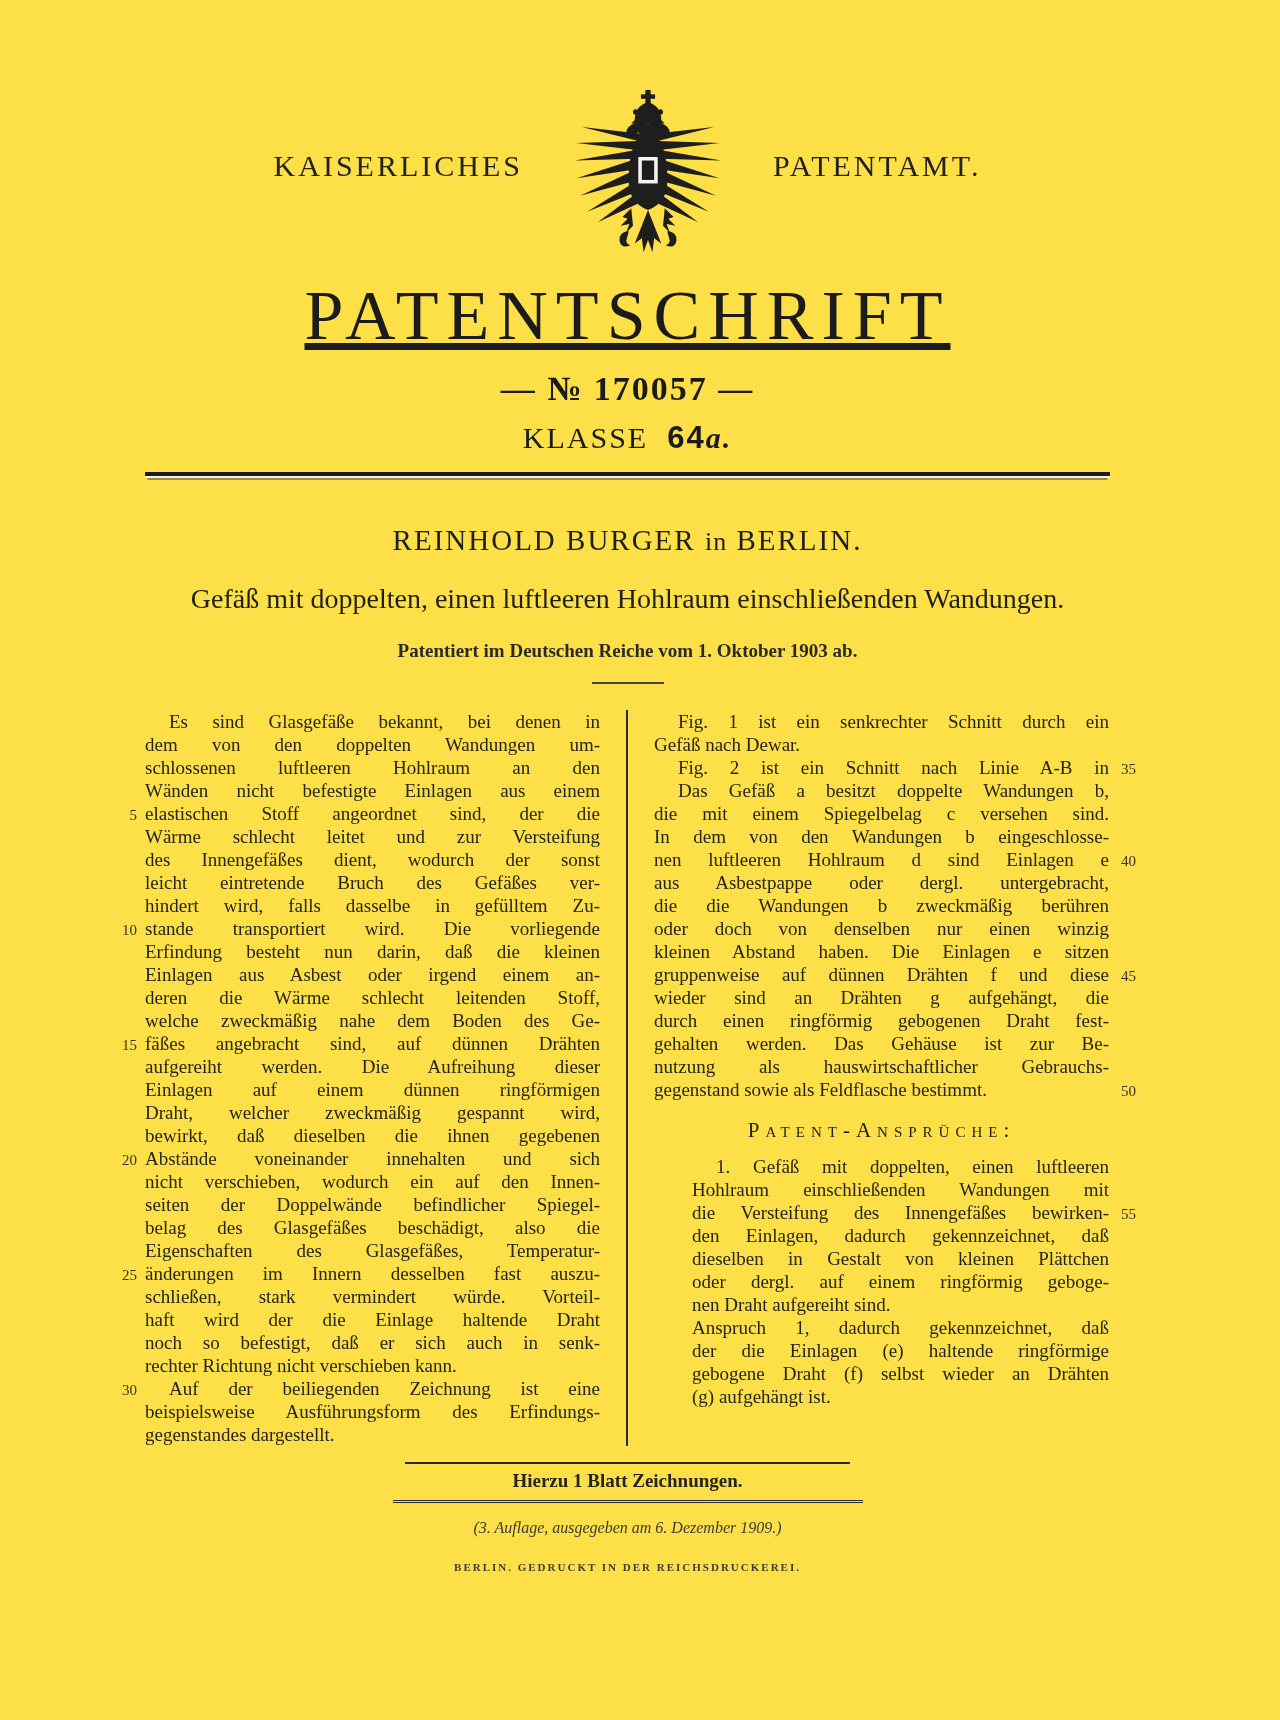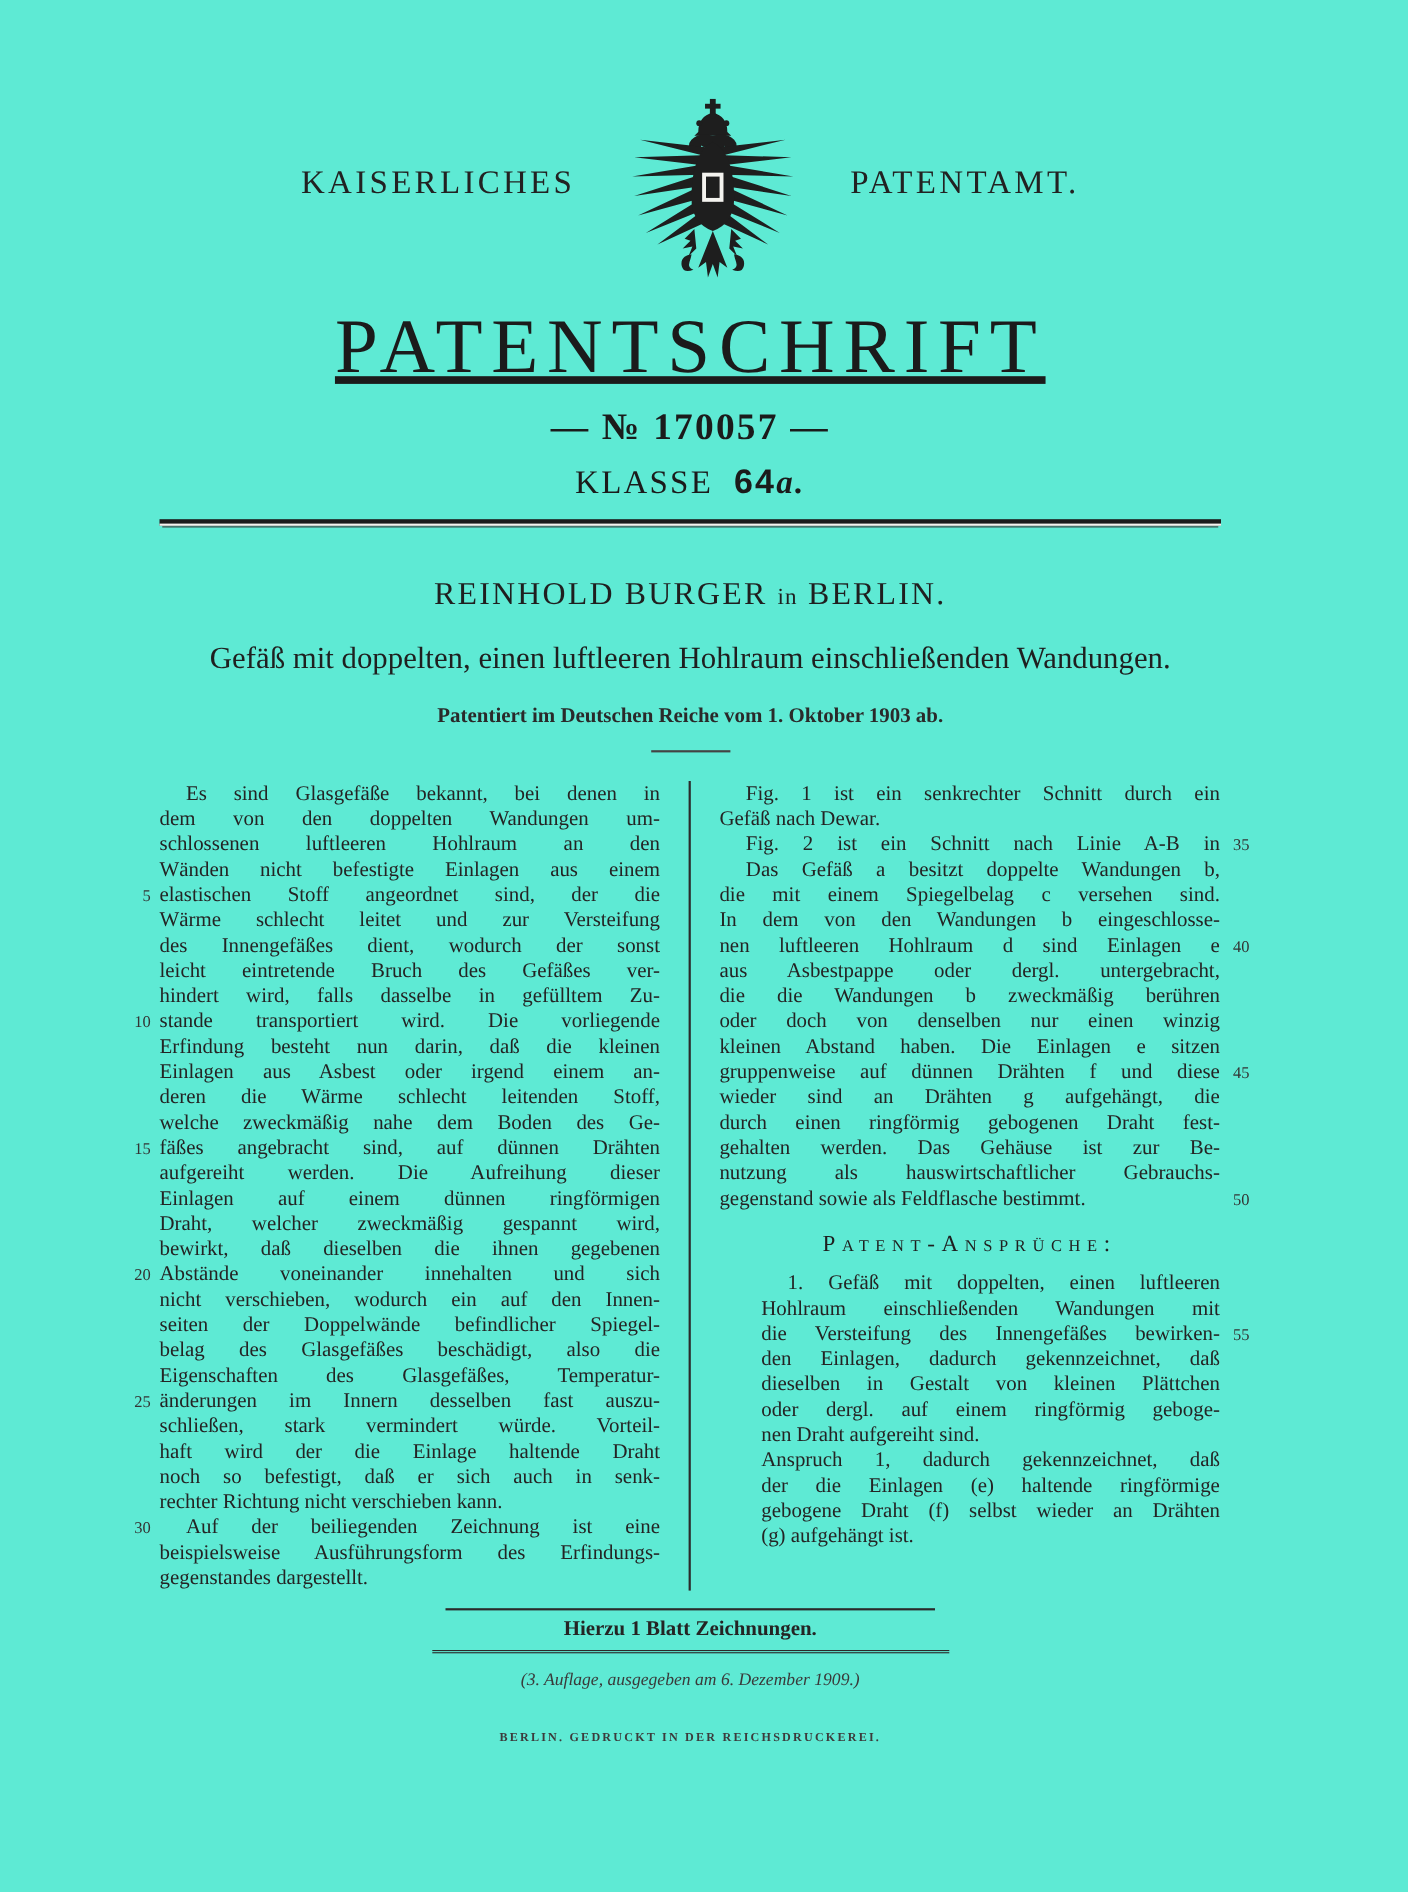--- a/index.html
+++ b/index.html
@@ -4,21 +4,21 @@
 <style>
   html,body{margin:0;padding:0;}
   body{
     width:1280px;height:1720px;overflow:hidden;
     background:#e9e9e6;
     font-family:"Liberation Serif","DejaVu Serif",serif;
     color:#1d1d1d;
   }
   .page{
     position:relative;width:1280px;height:1720px;
-    background:#5eead4;
+    background:#fde047;
   }
   .content{
     position:absolute;left:145px;top:0;width:965px;
   }
   
   .masthead{
     margin-top:86px;
     display:flex;align-items:center;justify-content:center;gap:50px;
   }
   .office{
@@ -41,21 +41,21 @@
   .klasse .knum{font-weight:bold;font-family:Liberation Sans, sans-serif;font-size:31px;}
   .klasse .klet{font-style:italic;font-weight:bold;}
   .double-rule{
     margin-top:16px;height:4px;background:#1c1c1c;
     border-bottom:2px solid #f4f3ef;box-shadow:0 4px 0 -2.5px #3a3a3a;
   }
   
   .inventor{
     margin-top:46px;text-align:center;font-size:29px;letter-spacing:2px;color:#1f1f1f;
   }
-  .inventor .small-in{font-size:21px;letter-spacing:1px;}
+  .inventor .small-in{font-size:26px;letter-spacing:1px;}
   .invention-title{
     margin-top:26px;text-align:center;font-size:28px;font-weight:normal;color:#1f1f1f;
   }
   .patented{
     margin-top:25px;text-align:center;font-size:19px;font-weight:bold;color:#2a2a2a;
   }
   .short-rule{
     margin:20px auto 0 auto;width:72px;height:0;border-top:2px solid #444;
   }
   
@@ -90,21 +90,21 @@
   .footer{margin-top:16px;}
   .f-rule-top{margin:0 auto;width:445px;border-top:2px solid #2a2a2a;}
   .drawings{
     margin-top:6px;text-align:center;font-size:19px;font-weight:bold;color:#242424;
   }
   .f-rule-bottom{margin:8px auto 0 auto;width:470px;border-top:3px double #2a2a2a;}
   .edition{
     margin-top:16px;text-align:center;font-style:italic;font-size:16px;color:#3a3a3a;
   }
   .imprint{
-    margin-top:37px;text-align:center;font-size:11px;font-weight:bold;
+    margin-top:24px;text-align:center;font-size:11px;font-weight:bold;
     letter-spacing:2px;color:#3c3c3c;
   }
 </style>
 </head>
 <body>
 
 <div class="page">
   <div class="content">
 
     <header class="masthead">

